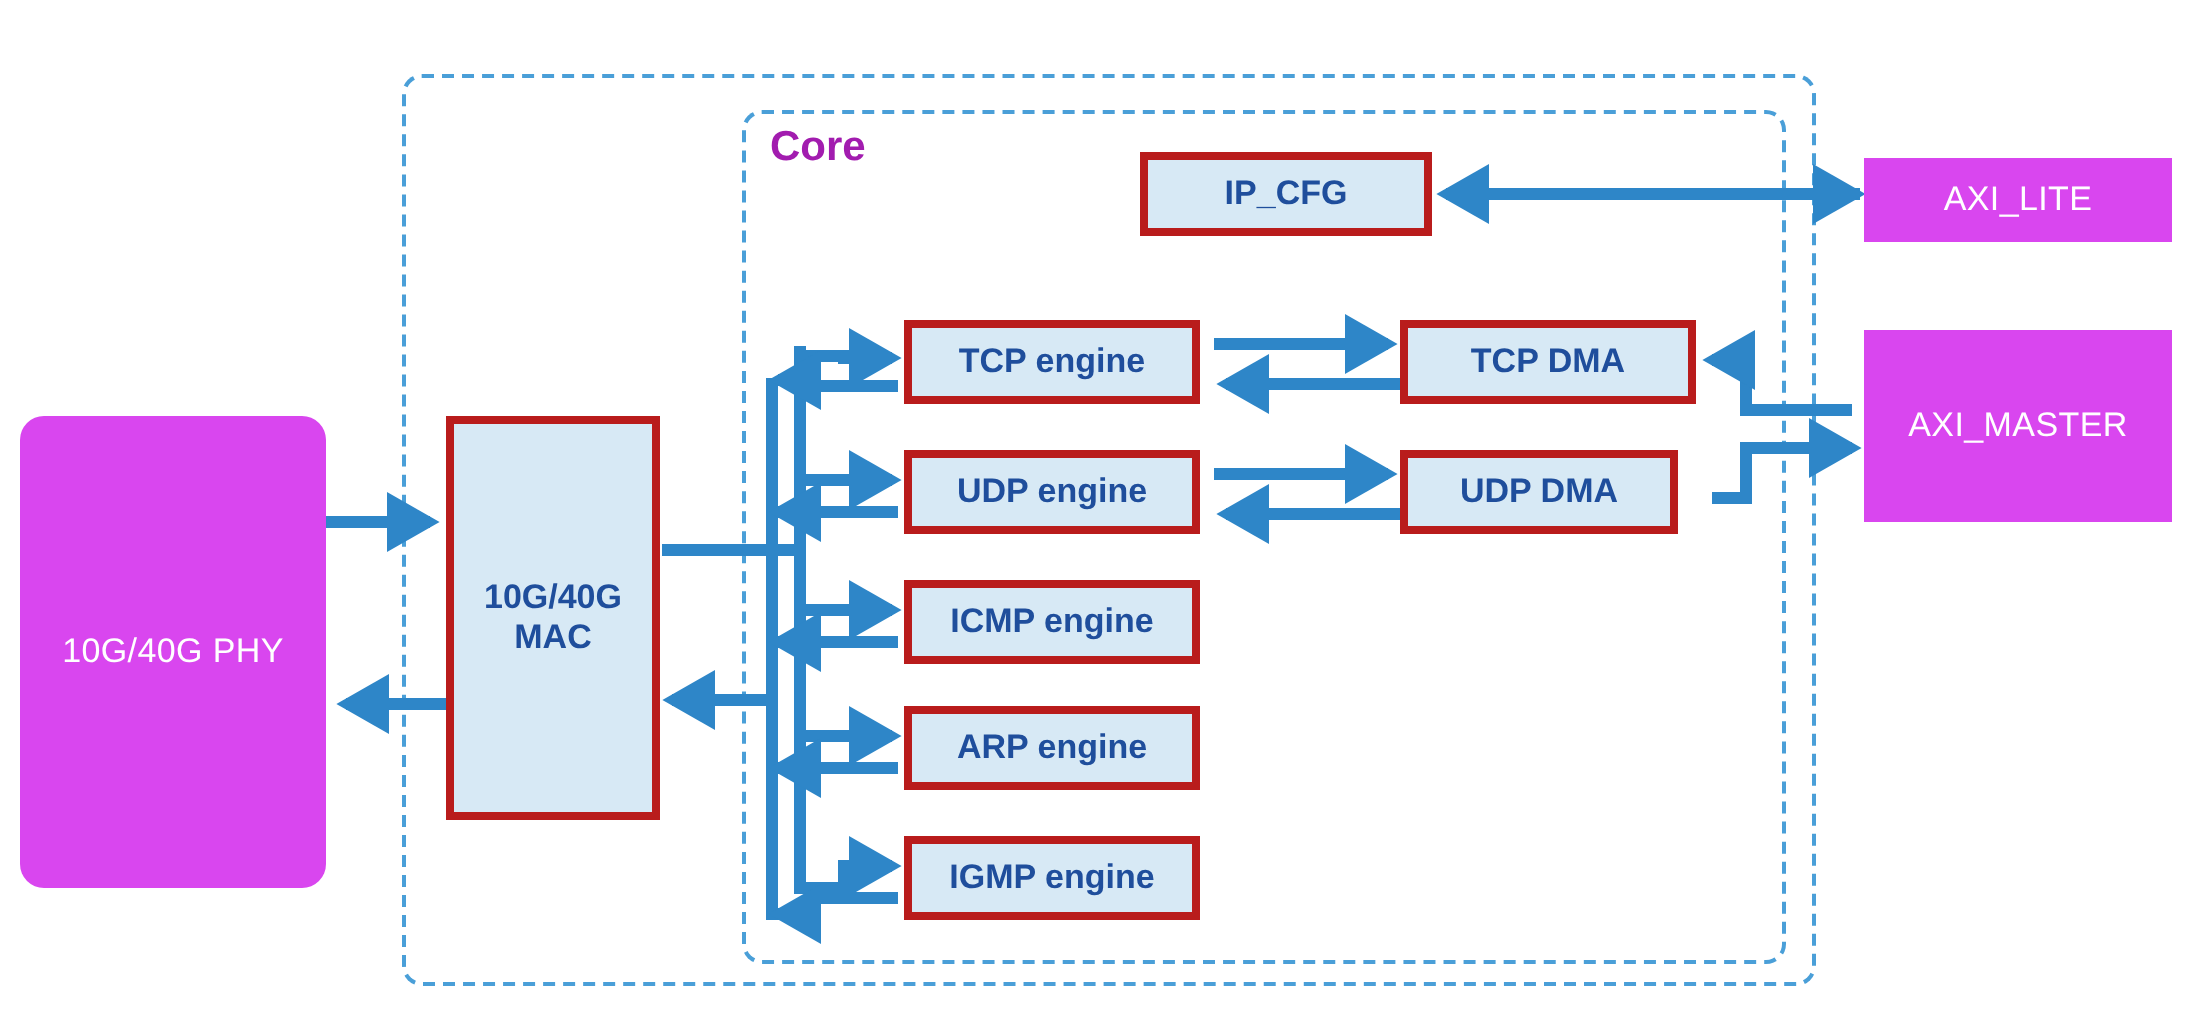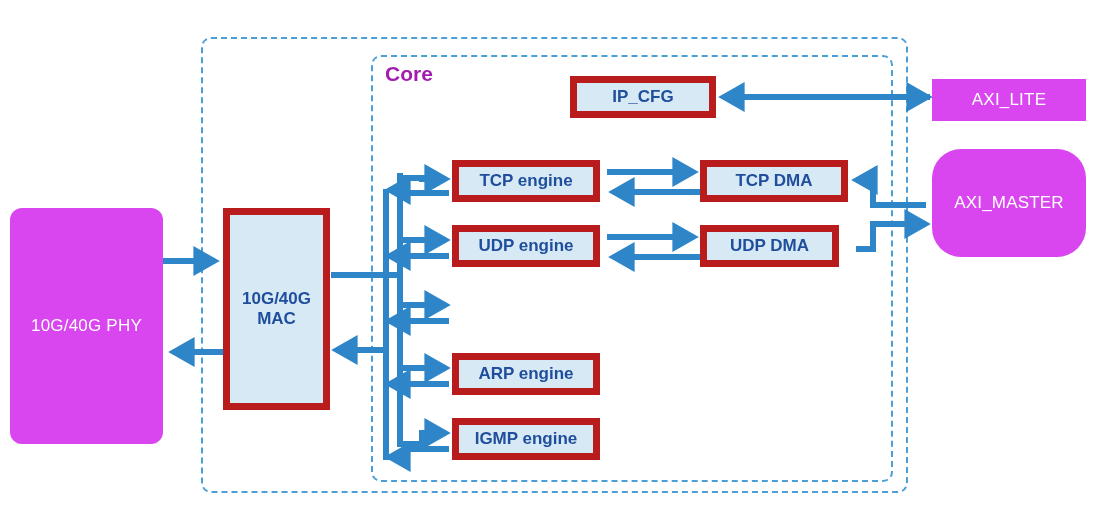--- a/index.html
+++ b/index.html
@@ -5,21 +5,21 @@
   html,body{margin:0;padding:0;background:#ffffff;}
   #root{
     position:relative;
     width:1096px;height:511px;
     background:#ffffff;
     font-family:"Liberation Sans", sans-serif;
     overflow:hidden;
   }
   .box{position:absolute;box-sizing:border-box;display:flex;align-items:center;justify-content:center;text-align:center;line-height:1.15;}
   .box-dark{background:#d946ef;color:#ffffff;font-size:17px;font-weight:400;letter-spacing:.2px;}
-  .box-light{background:#D7E9F5;border:7px solid #b91c1c;color:#1F4E9C;font-size:17px;font-weight:700;}
+  .box-light{background:#D7E9F5;border:4px solid #b91c1c;color:#1F4E9C;font-size:17px;font-weight:700;}
   .dashbox{position:absolute;box-sizing:border-box;border:2px dashed #4A9FD8;border-radius:10px;background:transparent;}
   .core-label{position:absolute;color:#a21caf;font-size:21px;font-weight:700;}
   svg.wires{position:absolute;left:0;top:0;width:1096px;height:511px;overflow:visible;pointer-events:none;}
   .ln{stroke:#2E86C8;stroke-width:6;fill:none;stroke-linecap:butt;stroke-linejoin:miter;}
 </style>
 </head>
 <body>
 
 <div id="root">
 
@@ -97,30 +97,31 @@
     <g>
       <line class="ln" x1="930" y1="97" x2="723" y2="97" marker-end="url(#ar)"></line>
       <line class="ln" x1="723" y1="97" x2="928" y2="97" marker-end="url(#ar)"></line>
     </g>
   </svg>
 
   <div class="box box-dark" style="left:10px;top:208px;width:153px;height:236px;border-radius:12px;">10G/40G PHY</div>
 
   <div class="box box-dark" style="left:932px;top:79px;width:154px;height:42px;">AXI_LITE</div>
 
-  <div class="box box-dark" style="left:932px;top:149px;width:154px;height:108px;border-radius:29px;">AXI_MASTER</div>
+  <div class="box box-dark" style="left:932px;top:165px;width:154px;height:96px;">AXI_MASTER</div>
 
   <div class="box box-light" style="left:223px;top:208px;width:107px;height:202px;flex-direction:column;">
     <span>10G/40G</span>
     <span>MAC</span>
   </div>
 
   <div class="box box-light" style="left:570px;top:76px;width:146px;height:42px;">IP_CFG</div>
 
   <div class="box box-light" style="left:452px;top:160px;width:148px;height:42px;">TCP engine</div>
   <div class="box box-light" style="left:452px;top:225px;width:148px;height:42px;">UDP engine</div>
+  <div class="box box-light" style="left:452px;top:290px;width:148px;height:42px;">ICMP engine</div>
   <div class="box box-light" style="left:452px;top:353px;width:148px;height:42px;">ARP engine</div>
   <div class="box box-light" style="left:700px;top:160px;width:148px;height:42px;">TCP DMA</div>
 
   <div class="box box-light" style="left:452px;top:418px;width:148px;height:42px;">IGMP engine</div>
   <div class="box box-light" style="left:700px;top:225px;width:139px;height:42px;">UDP DMA</div>
 
 </div>
 
 </body></html>

